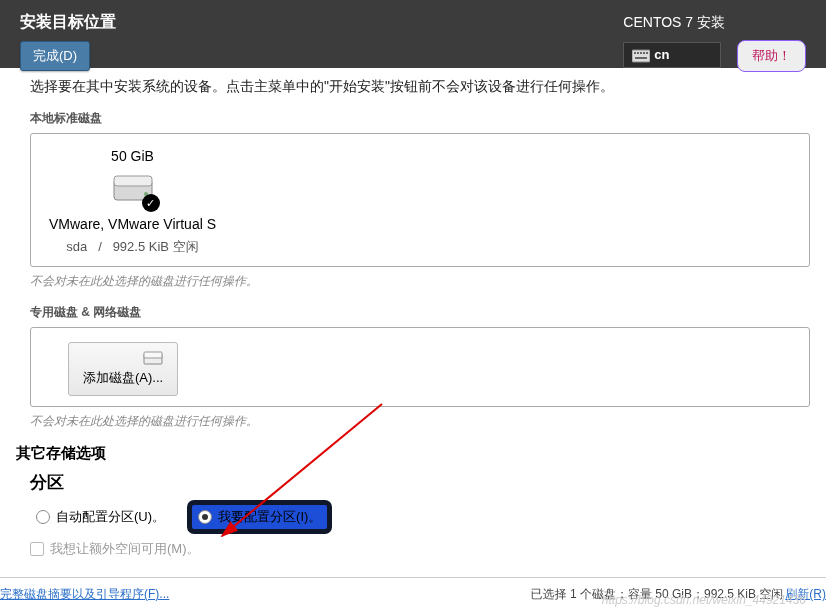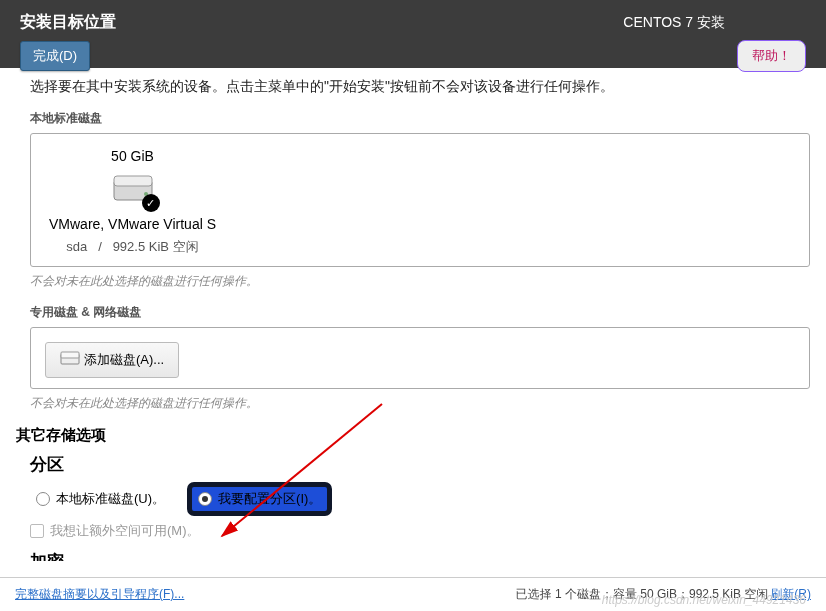--- a/index.html
+++ b/index.html
@@ -24,55 +24,68 @@
     .disk-item { display: inline-block; text-align: center; margin-left: 4px; }
     .disk-size { font-size: 14px; margin-bottom: 8px; }
     .disk-icon-wrap { position: relative; display: inline-block; }
     .disk-icon { width: 42px; height: 32px; }
     .disk-check { position: absolute; bottom: -4px; right: -6px; width: 18px; height: 18px; background: #000; border-radius: 50%; display: flex; align-items: center; justify-content: center; color: #fff; font-size: 11px; }
     .disk-name { font-size: 14px; margin-top: 8px; font-weight: 500; }
     .disk-info { font-size: 13px; color: #555; margin-top: 6px; }
     
     .note-right { text-align: left; font-size: 12px; color: #888; font-style: italic; margin: 6px 4px 14px 0; }
     
-    .add-disk-btn { background: linear-gradient(#f8f8f8,#e8e8e8); border: 1px solid #bbb; border-radius: 3px; padding: 8px 14px; font-size: 13px; cursor: pointer; display: inline-flex; flex-direction: row; align-items: flex-start; gap: 4px; }
+    .add-disk-btn { background: linear-gradient(#f8f8f8,#e8e8e8); border: 1px solid #bbb; border-radius: 3px; padding: 8px 14px; font-size: 13px; cursor: pointer; display: inline-flex; flex-direction: column; align-items: flex-end; gap: 4px; margin-left: 23px; }
     .add-disk-icon { width: 20px; height: 14px; }
     
     .storage-options-title { font-size: 15px; font-weight: 600; margin: 10px 0 8px -14px; }
     .opt-label { font-size: 17px; font-weight: 600; margin-bottom: 6px; }
     .radio-row { display: flex; align-items: center; gap: 16px; margin-bottom: 6px; }
     .radio-item { display: flex; align-items: center; gap: 6px; font-size: 13px; padding: 3px 6px; }
     .radio-item.selected { border: 5px solid #0f172a; border-radius: 7px; background: #1d4ed8; }
     .radio-vis { width: 14px; height: 14px; border: 1px solid #888; border-radius: 50%; display: inline-flex; align-items: center; justify-content: center; background: #fff; }
     .radio-vis.checked::after { content: ""; width: 6px; height: 6px; background: #333; border-radius: 50%; }
     
     .check-row { display: flex; align-items: center; gap: 6px; font-size: 13px; margin-bottom: 6px; color: #999; }
     .check-vis { width: 14px; height: 14px; border: 1px solid #bbb; border-radius: 2px; background: #fff; }
     
-    .footer { position: absolute; bottom: 0; left: 0; right: 0; border-top: 1px solid #ccc; padding: 8px 15px; display: flex; justify-content: space-between; align-items: center; font-size: 12px; background: #fff; }
+    .footer { position: absolute; bottom: 0; left: 0; right: 0; border-top: 1px solid #ccc; padding: 8px 0; display: flex; justify-content: space-between; align-items: center; font-size: 12px; background: #fff; }
     .footer-link { color: #2a6fc9; text-decoration: underline; cursor: pointer; }
     .footer-right { display: flex; gap: 2px; align-items: center; color: #444; }
     
     .arrow-annotation { position: absolute; left: 212px; top: 328px; pointer-events: none; z-index: 10; }
     
     .watermark { position: absolute; bottom: 4px; right: 20px; font-size: 12px; color: #ccc; pointer-events: none; z-index: 5; font-style: italic; }
     
     .lang-container { display: flex; flex-direction: column; }
   </style>
 </head>
 <body>
 
 <div class="header">
   <div class="header-title">安装目标位置</div>
   <button class="done-btn">
     <span>完成(D)</span>
   </button>
   <div class="header-right">
     <div class="lang-container">
       <div class="installer-name">CENTOS 7 安装</div>
+      <div class="lang-box">
+        <div class="lang-input">
+          <svg class="kb-icon" viewBox="0 0 18 12">
+              <rect x="0" y="0" width="18" height="12" rx="1" fill="#ddd" stroke="#888"></rect>
+              <rect x="2" y="2" width="2" height="2" fill="#666"></rect>
+              <rect x="5" y="2" width="2" height="2" fill="#666"></rect>
+              <rect x="8" y="2" width="2" height="2" fill="#666"></rect>
+              <rect x="11" y="2" width="2" height="2" fill="#666"></rect>
+              <rect x="14" y="2" width="2" height="2" fill="#666"></rect>
+              <rect x="3" y="7" width="12" height="2" fill="#666"></rect>
+            </svg><span>cn</span>
+        </div>
+      </div>
     </div>
     <button class="help-btn" style="margin-top:26px;">
       <span>帮助！</span>
     </button>
   </div>
 </div>
 
 <div class="content">
   <div class="instruction">选择要在其中安装系统的设备。点击主菜单中的"开始安装"按钮前不会对该设备进行任何操作。</div>
 
@@ -107,21 +120,21 @@
     </button>
   </div>
   <div class="note-right">不会对未在此处选择的磁盘进行任何操作。</div>
 
   <div class="storage-options-title">其它存储选项</div>
 
   <div class="opt-label">分区</div>
   <div class="radio-row">
     <label class="radio-item">
       <span class="radio-vis"></span>
-      <span>本地标准磁盘(U)。</span>
+      <span>自动配置分区(U)。</span>
     </label>
     <label class="radio-item selected">
       <span class="radio-vis checked"></span>
       <span>我要配置分区(I)。</span>
     </label>
   </div>
   <label class="check-row">
     <span class="check-vis"></span>
     <span>我想让额外空间可用(M)。</span>
   </label>

